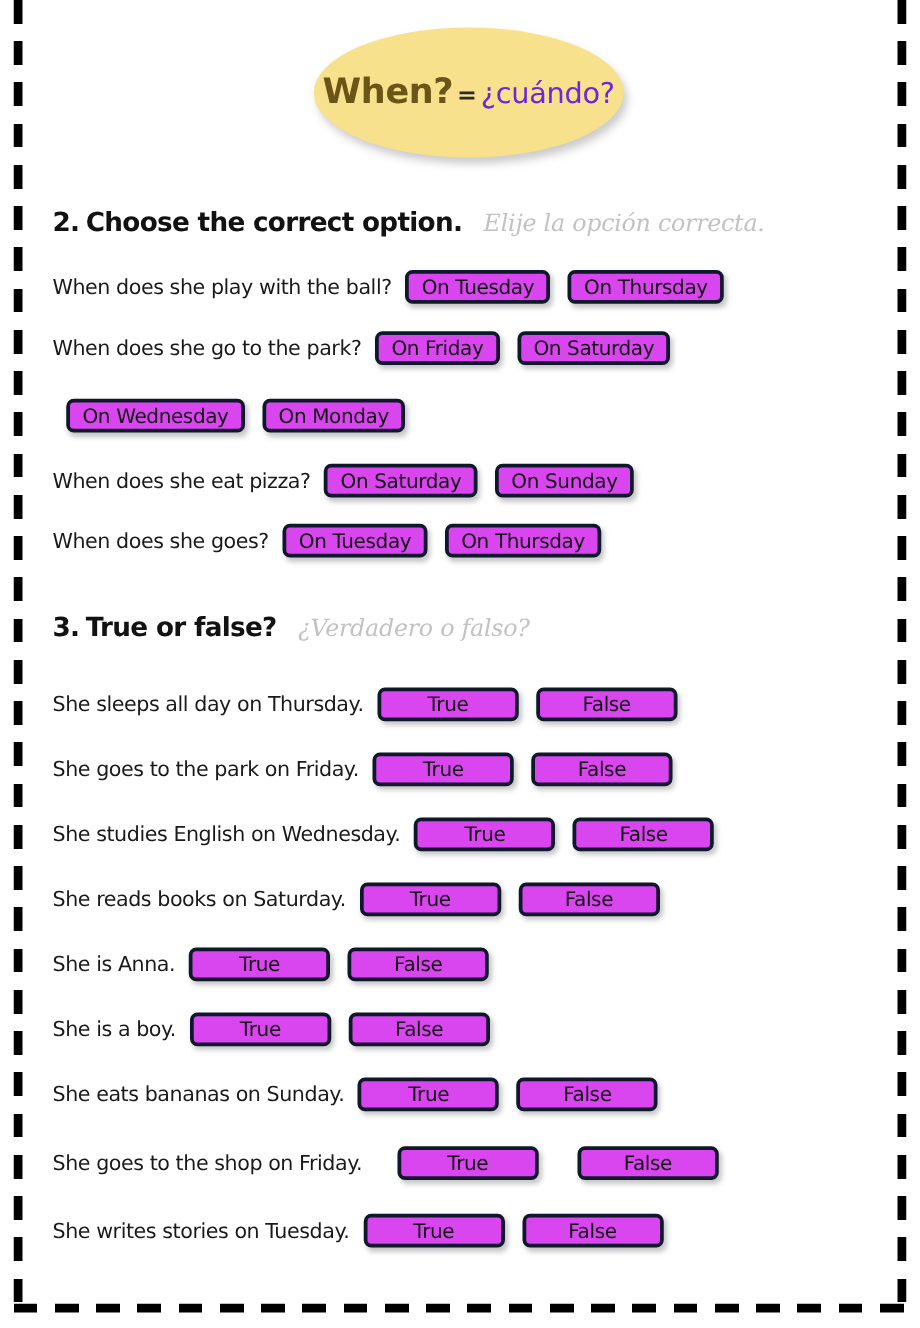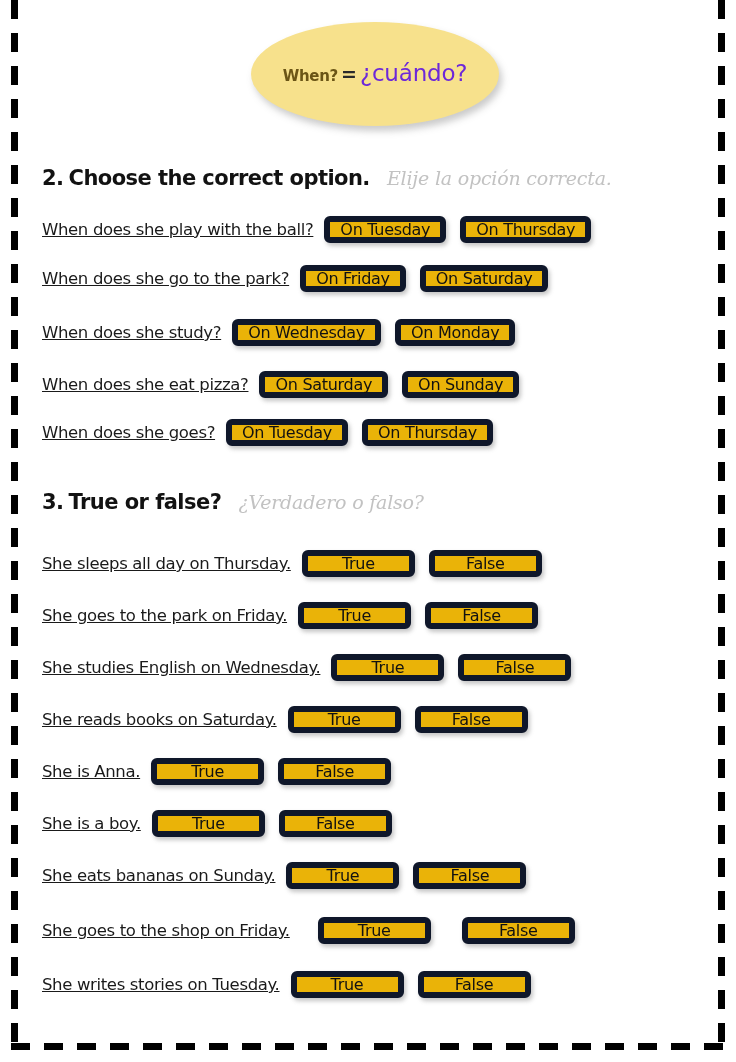--- a/index.html
+++ b/index.html
@@ -72,21 +72,21 @@
     box-sizing: border-box;
   }
   .title-line {
     white-space: nowrap;
     line-height: 1;
     margin-top: -2px;
   }
   .title-en {
     font-family: "DejaVu Sans", sans-serif;
     font-weight: bold;
-    font-size: 15px;
+    font-size: 28px;
     color: #6b5516;
     letter-spacing: -0.3px;
   }
   .title-eq {
     font-family: "DejaVu Sans", sans-serif;
     font-weight: bold;
     font-size: 19px;
     color: #2a2a2a;
     padding: 0 3px;
   }
@@ -127,29 +127,28 @@
     left: 42px;
     display: flex;
     align-items: center;
     white-space: nowrap;
   }
   .q-text {
     font-family: "DejaVu Sans", sans-serif;
     font-size: 16.5px;
     color: #1a1a1a;
     letter-spacing: -0.35px;
-    text-decoration: underline;
   }
 
   .opt {
     display: inline-flex;
     align-items: center;
     justify-content: center;
-    background: #eab308;
-    border: 6px solid #0f172a;
+    background: #d946ef;
+    border: 3px solid #0f172a;
     border-radius: 6px;
     box-shadow: 2px 3px 4px rgba(120,120,120,0.42);
     box-sizing: border-box;
     height: 27px;
     font-family: "DejaVu Sans", sans-serif;
     font-size: 16px;
     color: #111111;
     letter-spacing: -0.3px;
     padding: 0 10px;
   }
@@ -204,21 +203,20 @@
     <span class="q-text">When does she play with the ball?</span>
     <span class="opt opt-first">On Tuesday</span>
     <span class="opt opt-second">On Thursday</span>
   </div>
   <div class="row" id="r2-1">
     <span class="q-text">When does she go to the park?</span>
     <span class="opt opt-first">On Friday</span>
     <span class="opt opt-second">On Saturday</span>
   </div>
   <div class="row" id="r2-2">
-    <span class="q-text">When does she study?</span>
     <span class="opt opt-first">On Wednesday</span>
     <span class="opt opt-second">On Monday</span>
   </div>
   <div class="row" id="r2-3">
     <span class="q-text">When does she eat pizza?</span>
     <span class="opt opt-first">On Saturday</span>
     <span class="opt opt-second">On Sunday</span>
   </div>
   <div class="row" id="r2-4">
     <span class="q-text">When does she goes?</span>

